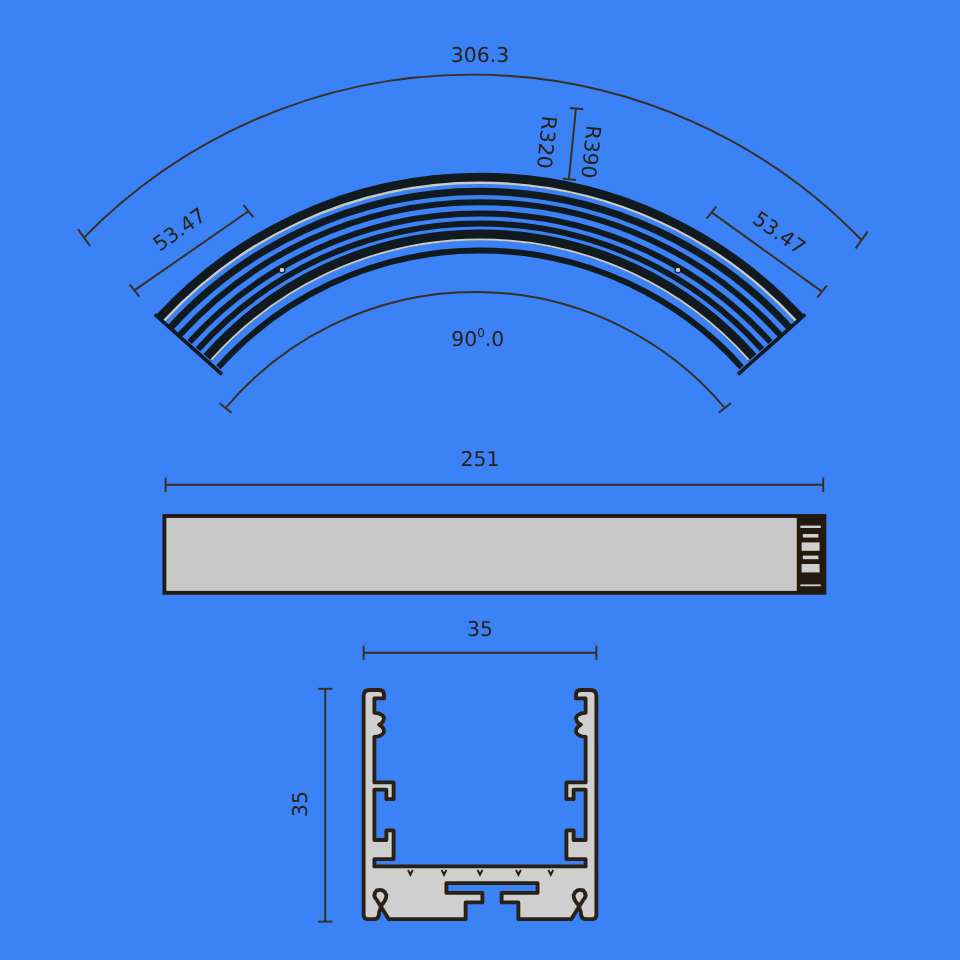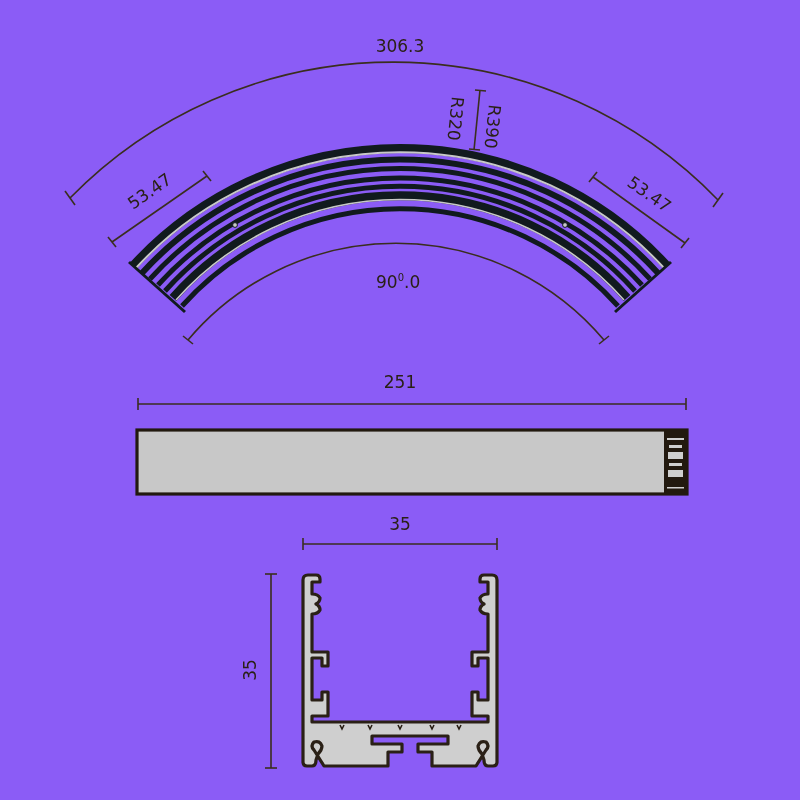--- a/index.html
+++ b/index.html
@@ -1,16 +1,16 @@
 <!DOCTYPE html>
 <html><head>
 <meta charset="utf-8">
 <style>
   html,body{margin:0;padding:0;background:#c8c8c8;}
-  #stage{position:relative;width:800px;height:800px;background:#8b5cf6;overflow:hidden;}
+  #stage{position:relative;width:800px;height:800px;background:#3b82f6;overflow:hidden;}
   svg{position:absolute;left:0;top:0;}
   .lbl{font-family:"DejaVu Sans","Liberation Sans",sans-serif;font-size:17px;fill:#2a2016;}
   .dim{stroke:#3a2e1e;stroke-width:1.6;fill:none;}
   .prof{stroke:#2a2016;stroke-width:3.2;fill:#cfcfcf;stroke-linejoin:round;}
 </style>
 </head>
 <body>
 
 <div id="stage">
 <svg width="800" height="800" viewBox="0 0 800 800">

